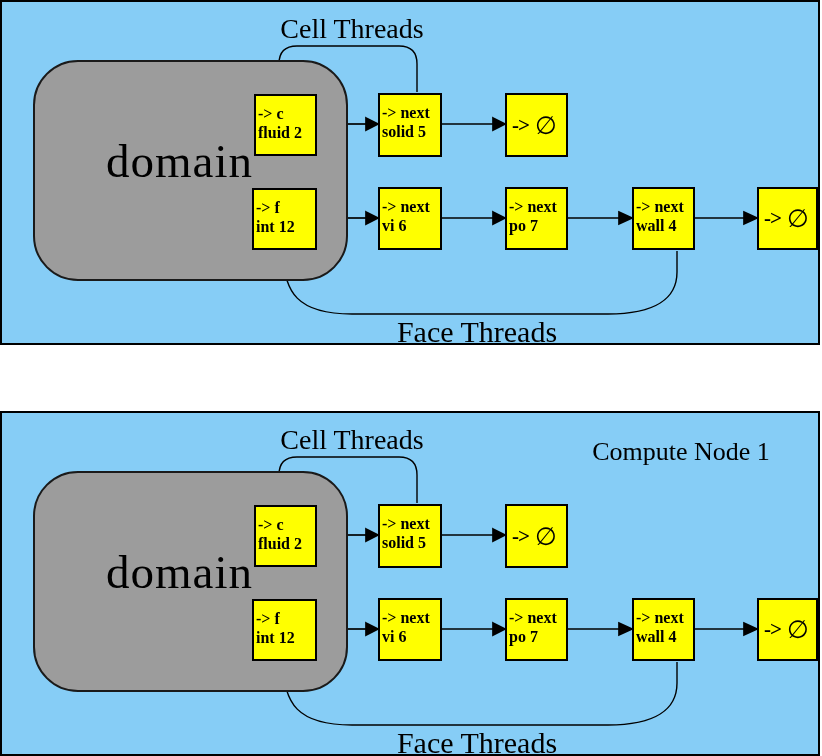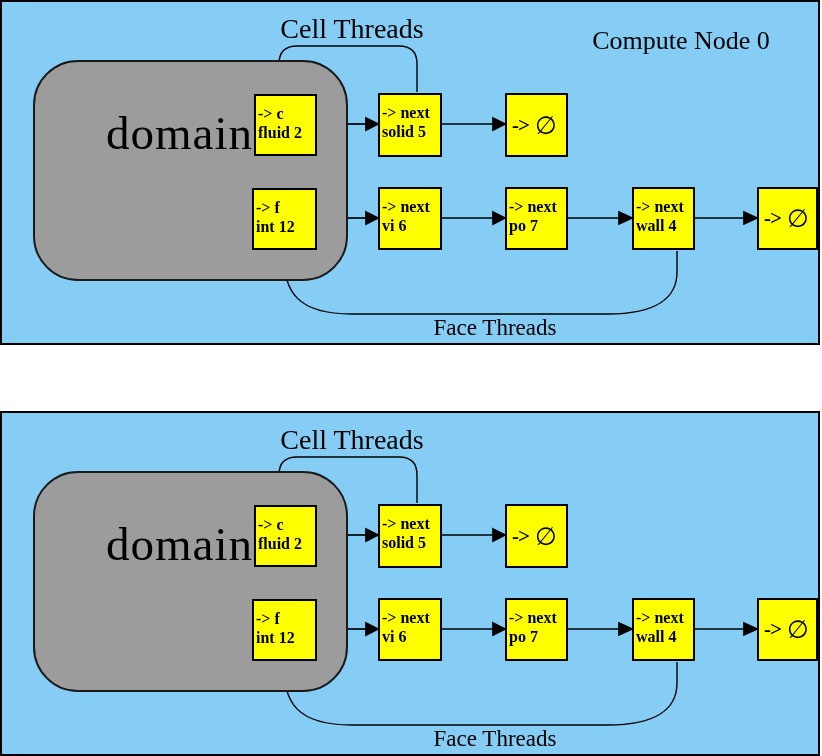--- a/index.html
+++ b/index.html
@@ -13,26 +13,26 @@
     background:#86CDF6;border:2px solid #000;box-sizing:border-box;
   }
   .panel-0{top:0;}
   .panel-1{top:411px;}
   .domain{
     position:absolute;left:31px;top:58px;width:315px;height:221px;
     background:#9C9C9C;border:2px solid #1a1a1a;border-radius:45px;
     box-sizing:border-box;
   }
   .domain-label{
-    position:absolute;left:70px;top:108px;width:215px;
+    position:absolute;left:70px;top:136px;width:215px;
     font-size:47px;line-height:1.0;text-align:center;letter-spacing:1px;
   }
   .lbl{position:absolute;text-align:center;line-height:1.05;}
   .cell-lbl{left:268px;top:12px;width:164px;font-size:28px;}
-  .face-lbl{left:411px;top:314px;width:164px;font-size:23px;}
+  .face-lbl{left:393px;top:314px;width:164px;font-size:30px;}
   .title-lbl{left:558px;top:25px;width:242px;font-size:26px;}
   .ybox{
     position:absolute;background:#FFFF00;border:2px solid #000;
     box-sizing:border-box;font-weight:bold;font-size:16px;line-height:19px;
     padding:8px 0 0 2px;white-space:nowrap;overflow:hidden;
   }
   .ybox span{display:block;}
   .b-cellhead{left:252px;top:92px;width:63px;height:62px;}
   .b-cell1{left:376px;top:91px;width:64px;height:64px;}
   .b-cellnull{left:503px;top:91px;width:63px;height:64px;}
@@ -71,21 +71,20 @@
           <polygon points="617,210 630,216 617,222"></polygon>
         <line x1="693" y1="216" x2="743" y2="216"></line>
           <polygon points="742,210 755,216 742,222"></polygon>
       </g>
     </svg>
 
     <div class="domain"></div>
     <div class="domain-label">domain</div>
 
     <div class="lbl cell-lbl">Cell Threads</div>
-    <div class="lbl title-lbl">Compute Node 0</div>
     <div class="lbl face-lbl">Face Threads</div>
 
     <div class="ybox b-cellhead">
       <span>-&gt; c</span>
       <span>fluid 2</span>
     </div>
     <div class="ybox b-cell1">
       <span>-&gt; next</span>
       <span>solid 5</span>
     </div>
@@ -134,20 +133,21 @@
           <polygon points="617,210 630,216 617,222"></polygon>
         <line x1="693" y1="216" x2="743" y2="216"></line>
           <polygon points="742,210 755,216 742,222"></polygon>
       </g>
     </svg>
 
     <div class="domain"></div>
     <div class="domain-label">domain</div>
 
     <div class="lbl cell-lbl">Cell Threads</div>
+    <div class="lbl title-lbl">Compute Node 1</div>
     <div class="lbl face-lbl">Face Threads</div>
 
     <div class="ybox b-cellhead">
       <span>-&gt; c</span>
       <span>fluid 2</span>
     </div>
     <div class="ybox b-cell1">
       <span>-&gt; next</span>
       <span>solid 5</span>
     </div>

